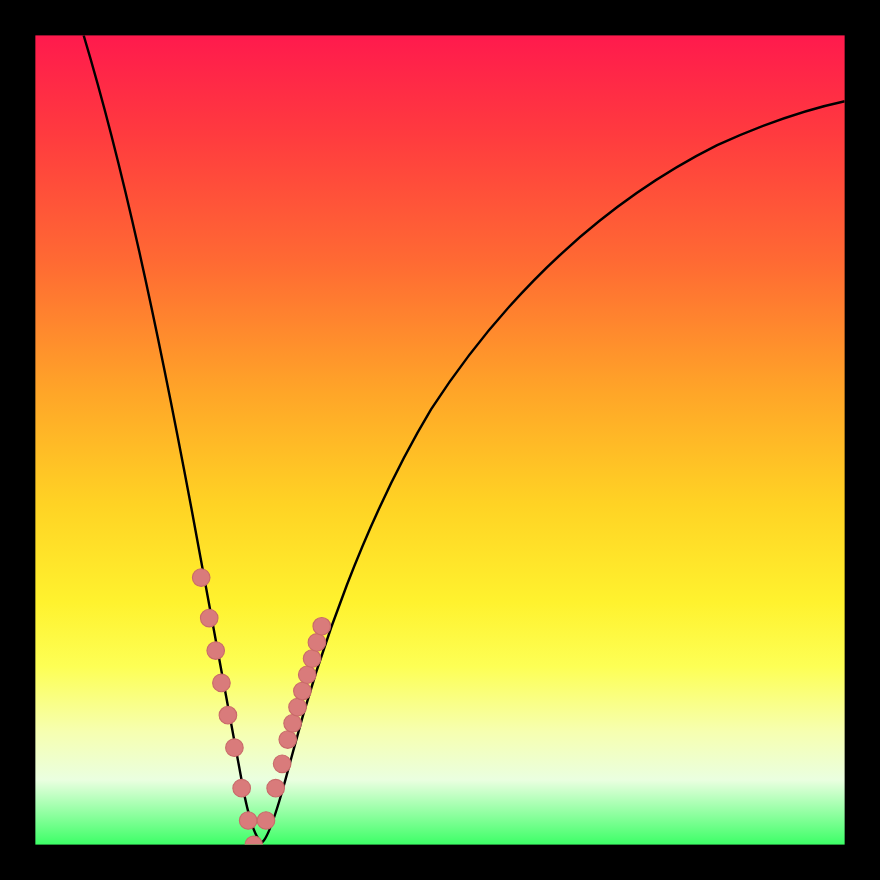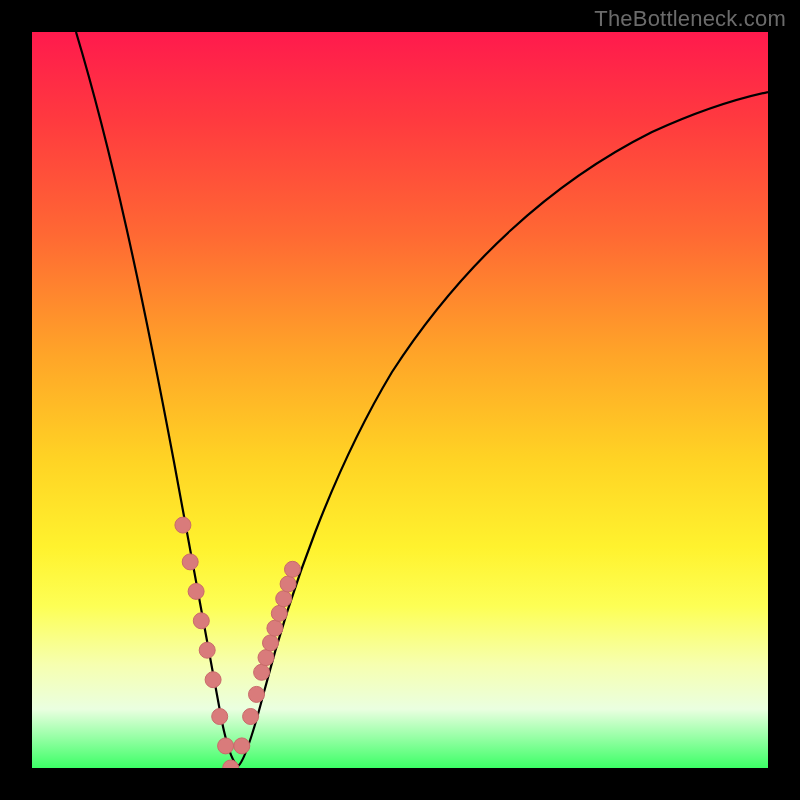--- a/index.html
+++ b/index.html
@@ -100,14 +100,13 @@
           <circle cx="238.5" cy="610.9" r="8"></circle>
           <circle cx="242.9" cy="596.2" r="8"></circle>
           <circle cx="247.3" cy="581.4" r="8"></circle>
           <circle cx="251.7" cy="566.7" r="8"></circle>
           <circle cx="256.1" cy="552.0" r="8"></circle>
           <circle cx="260.5" cy="537.3" r="8"></circle>
         </g>
     </svg>
   </div>
 
-  <div class="watermark">TheBottleneck.com</div>
 </div>
 
 </body></html>

